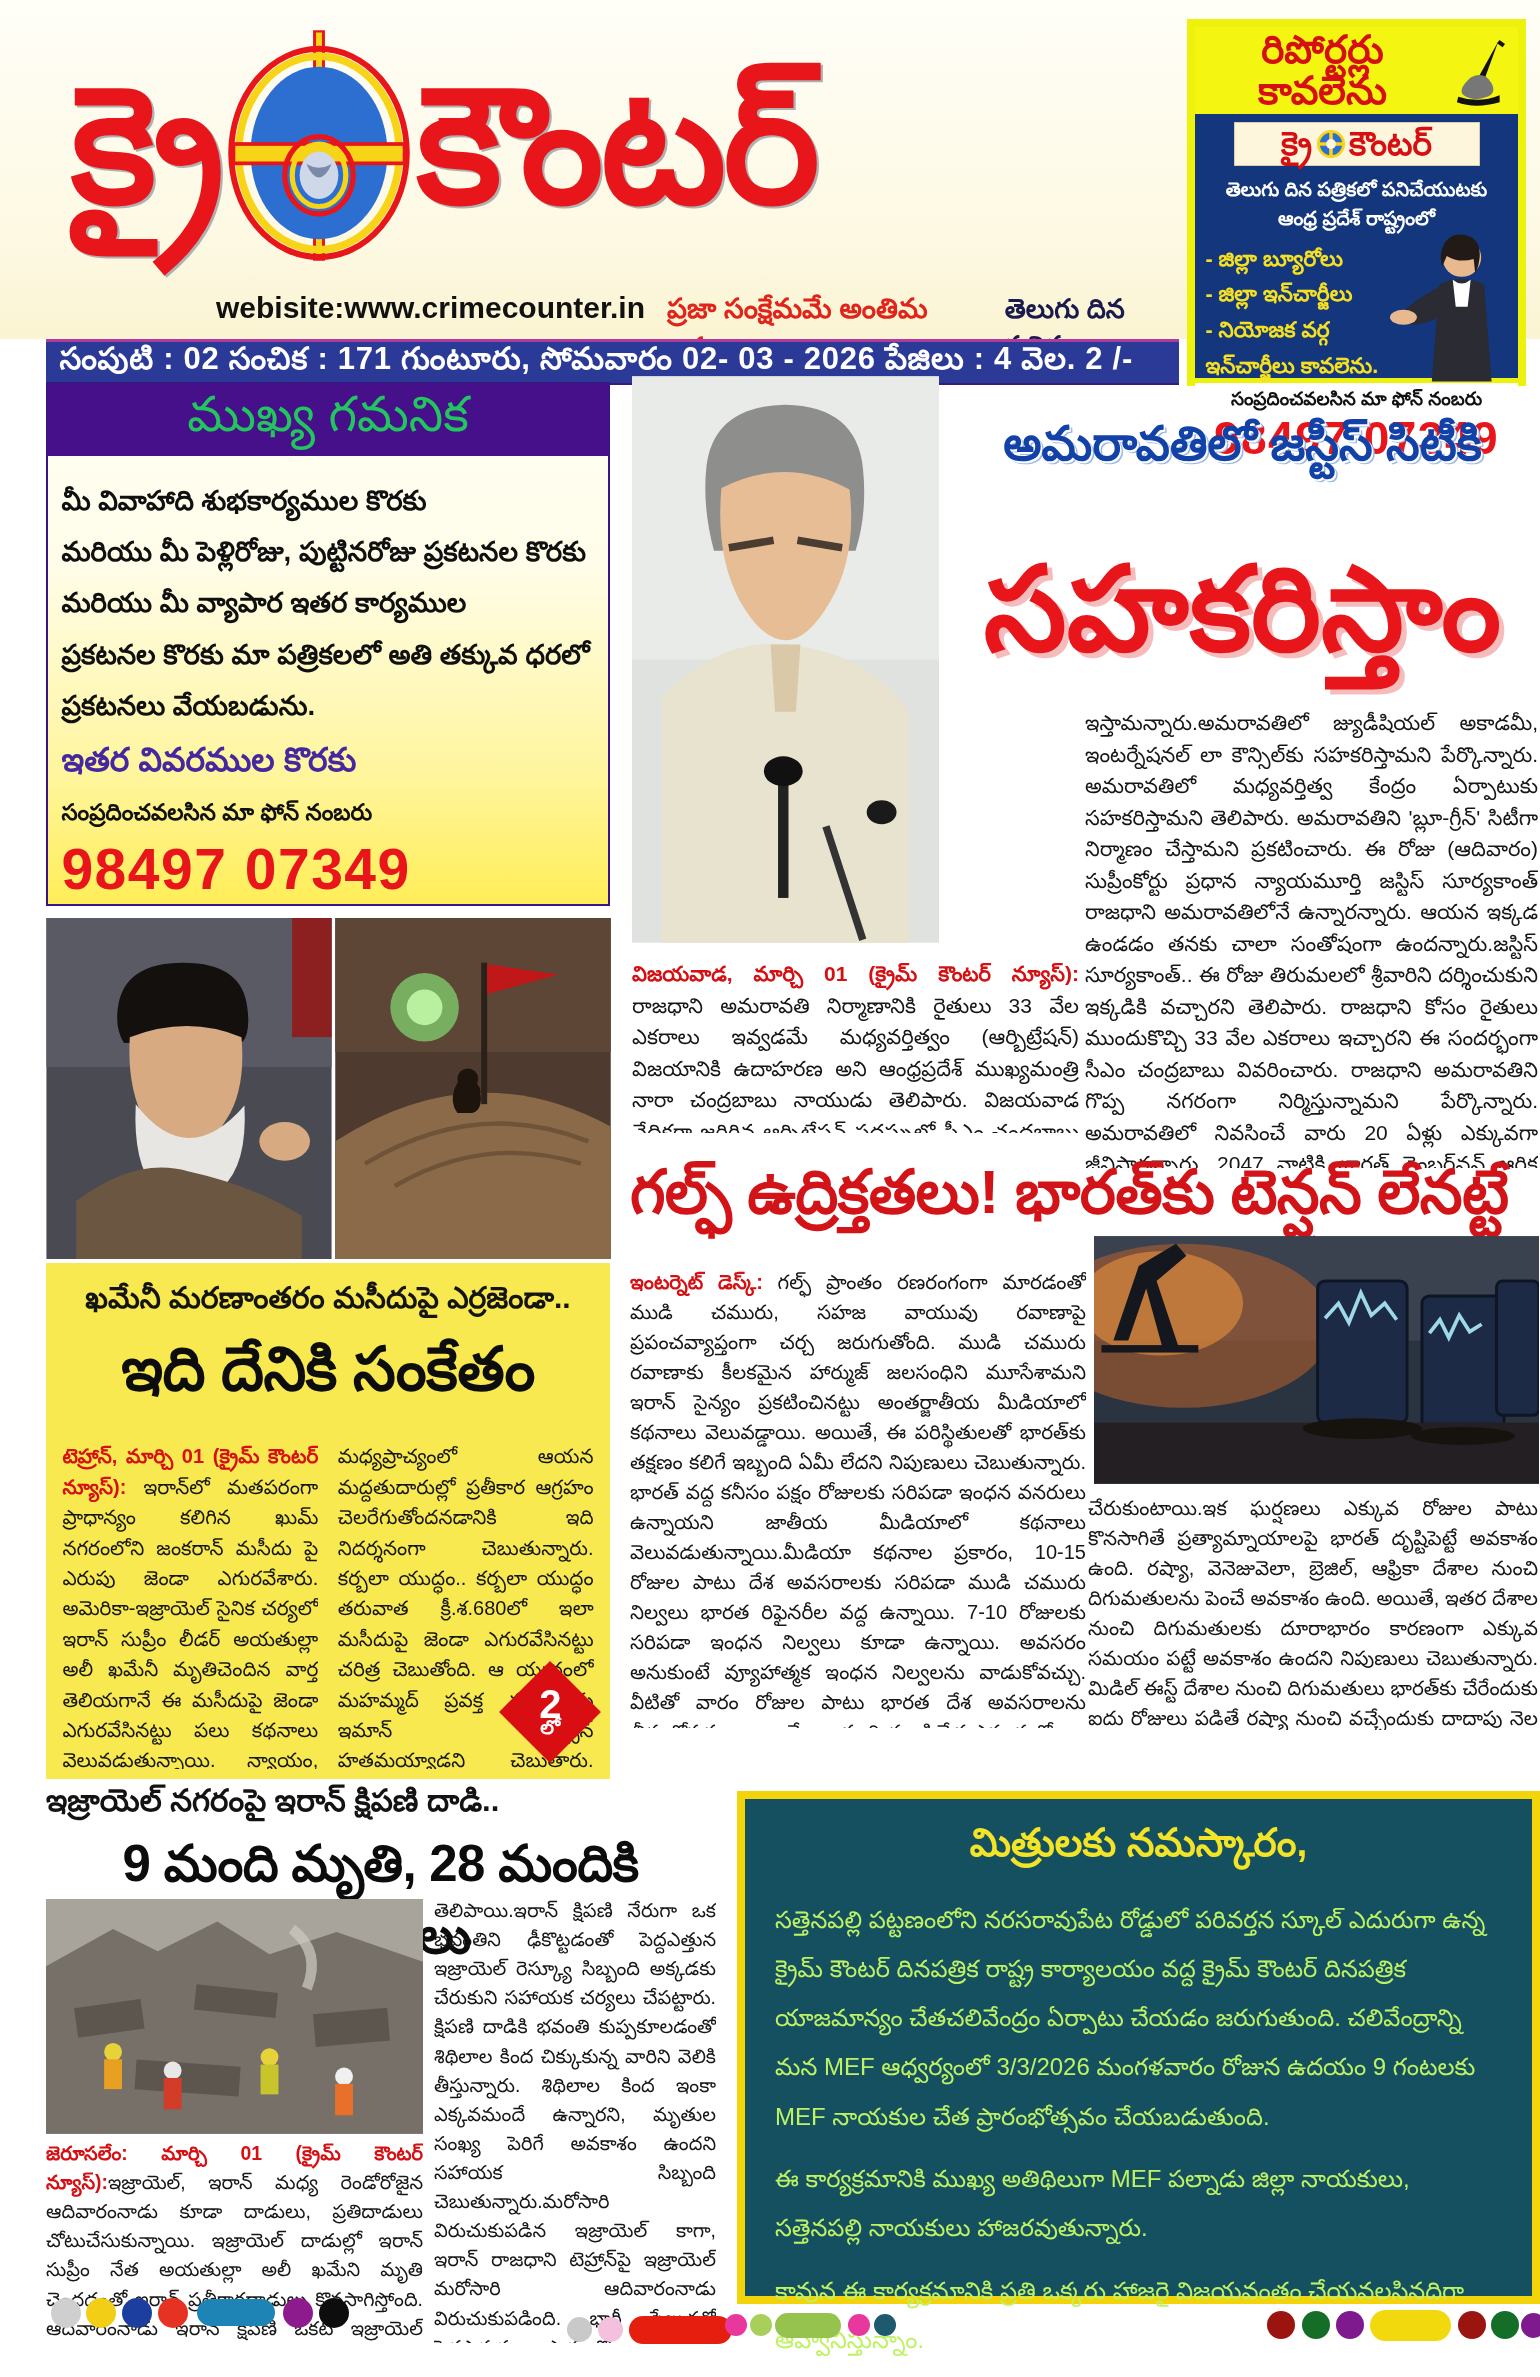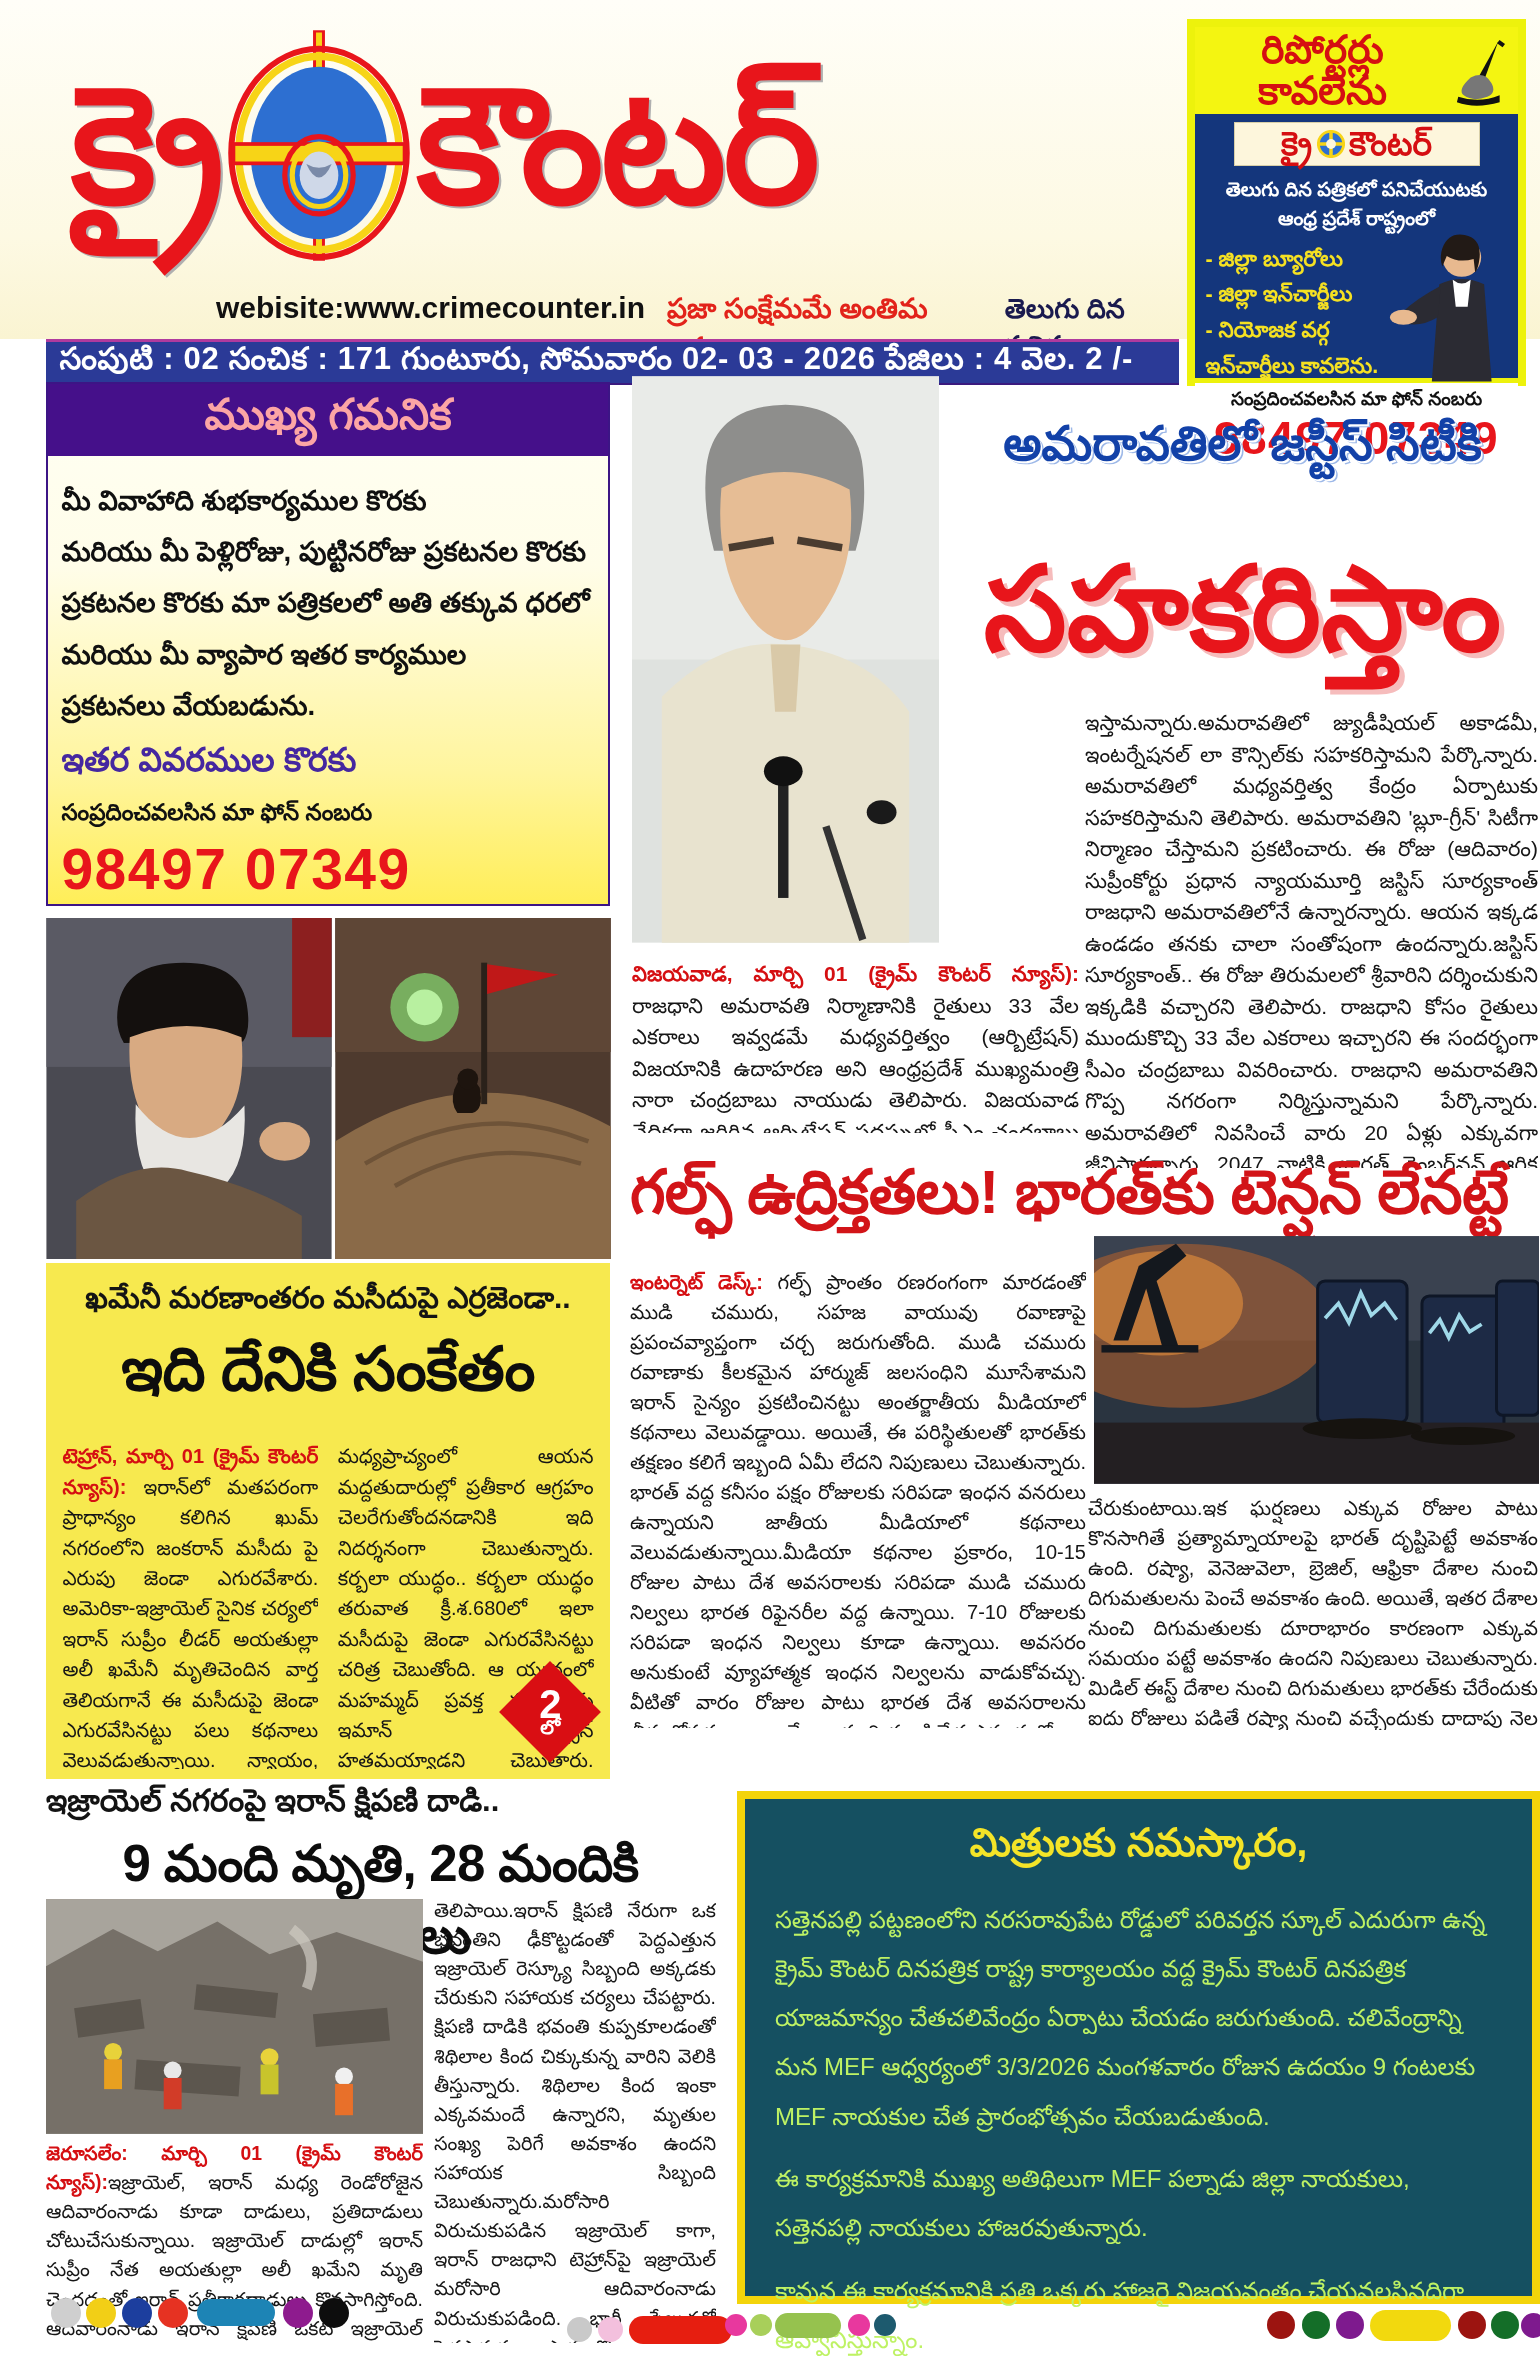--- a/index.html
+++ b/index.html
@@ -25,21 +25,21 @@
   .ad-logo-text { color:#d50f12; font-weight:bold; font-size:33px; line-height:1; }
   .ad-intro { color:#ffffff; font-size:19.4px; font-weight:bold; text-align:center; margin-top:9px; line-height:1.5; }
   .ad-bullets { margin-top:7.5px; width:58%; }
   .ad-bullet { color:#f5e122; font-size:21.6px; font-weight:bold; line-height:1.65; }
   .ad-woman { position:absolute; right:4.5px; bottom:0; width:127px; height:157px; }
   .ad-foot { background:#ffffff; padding:4.5px 0 7.5px 0; }
   .ad-phone-label { font-size:18.6px; color:#111; text-align:center; font-weight:bold; }
   .ad-phone { font-size:46px; color:#e8151b; font-weight:bold; text-align:center; letter-spacing:1.5px; line-height:1.05; }
   
   .notice-box { left:46px; top:382px; width:564px; height:524px; border:2.2px solid #3c1585; background:linear-gradient(180deg,#fffff4 0%,#fffde9 35%,#fff59d 75%,#ffee58 100%); }
-  .notice-head { background:#45108a; height:72px; display:flex; align-items:center; justify-content:center; color:#fca5a5; font-size:43px; font-weight:bold; }
+  .notice-head { background:#45108a; height:72px; display:flex; align-items:center; justify-content:center; color:#22c55e; font-size:49px; font-weight:normal; }
   .notice-body { padding:19.4px 13.4px 0 13.4px; }
   .notice-line { font-size:27.6px; font-weight:bold; color:#101010; line-height:1.85; }
   .notice-more { font-size:33px; font-weight:bold; color:#4527a0; margin-top:10.4px; }
   .notice-contact { font-size:23px; font-weight:bold; color:#111; margin-top:12px; }
   .notice-phone { font-size:57px; font-weight:bold; color:#e8151b; margin-top:4.5px; letter-spacing:1.5px; }
   
   .photo { overflow:hidden; }
   
   .main-kicker { left:948px; top:414px; width:589px; text-align:center; color:#1241a8; font-size:48px; font-weight:bold; line-height:1.25; text-shadow:1.5px 1.5px 0 #ffffff,3px 3px 0 #9db8e8; }
   .main-headline { left:948px; top:550px; width:589px; text-align:center; color:#e8151b; font-size:118px; font-weight:bold; line-height:1; text-shadow:5.2px 5.2px 0 #f6bcbc; }
@@ -146,22 +146,22 @@
     <div class="ad-phone-label">సంప్రదించవలసిన మా ఫోన్ నంబరు</div>
     <div class="ad-phone">98497 07349</div>
   </div>
 </div>
 
 <div class="abs notice-box">
   <div class="notice-head">ముఖ్య గమనిక</div>
   <div class="notice-body">
     <div class="notice-line">మీ వివాహాది శుభకార్యముల కొరకు</div>
     <div class="notice-line">మరియు మీ పెళ్లిరోజు, పుట్టినరోజు ప్రకటనల కొరకు</div>
+    <div class="notice-line">మరియు మీ వ్యాపార ఇతర కార్యముల</div>
     <div class="notice-line">ప్రకటనల కొరకు మా పత్రికలలో అతి తక్కువ ధరలో</div>
-    <div class="notice-line">మరియు మీ వ్యాపార ఇతర కార్యముల</div>
     <div class="notice-line">ప్రకటనలు వేయబడును.</div>
     <div class="notice-more">ఇతర వివరముల కొరకు</div>
     <div class="notice-contact">సంప్రదించవలసిన మా ఫోన్ నంబరు</div>
     <div class="notice-phone">98497 07349</div>
   </div>
 </div>
 
 <svg class="abs photo" style="left:632px;top:376px;" width="307" height="567" viewBox="0 0 412 760">
   <rect width="412" height="760" fill="#dfe2df"></rect>
   <rect width="412" height="380" fill="#e9ebe8"></rect>

